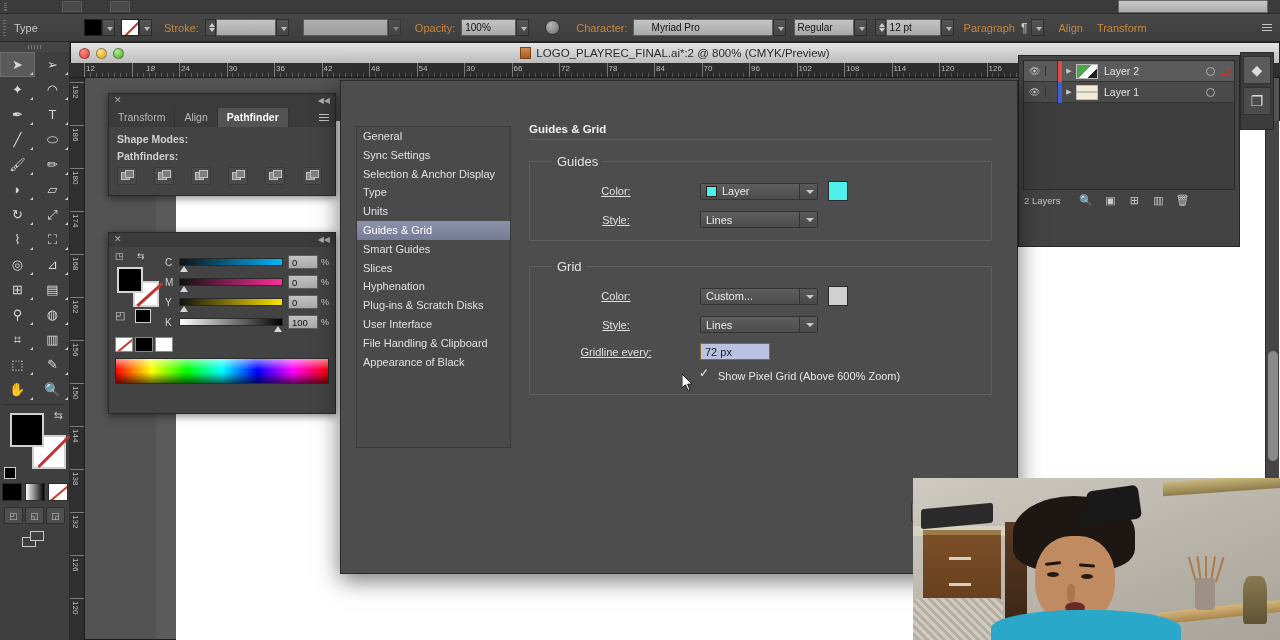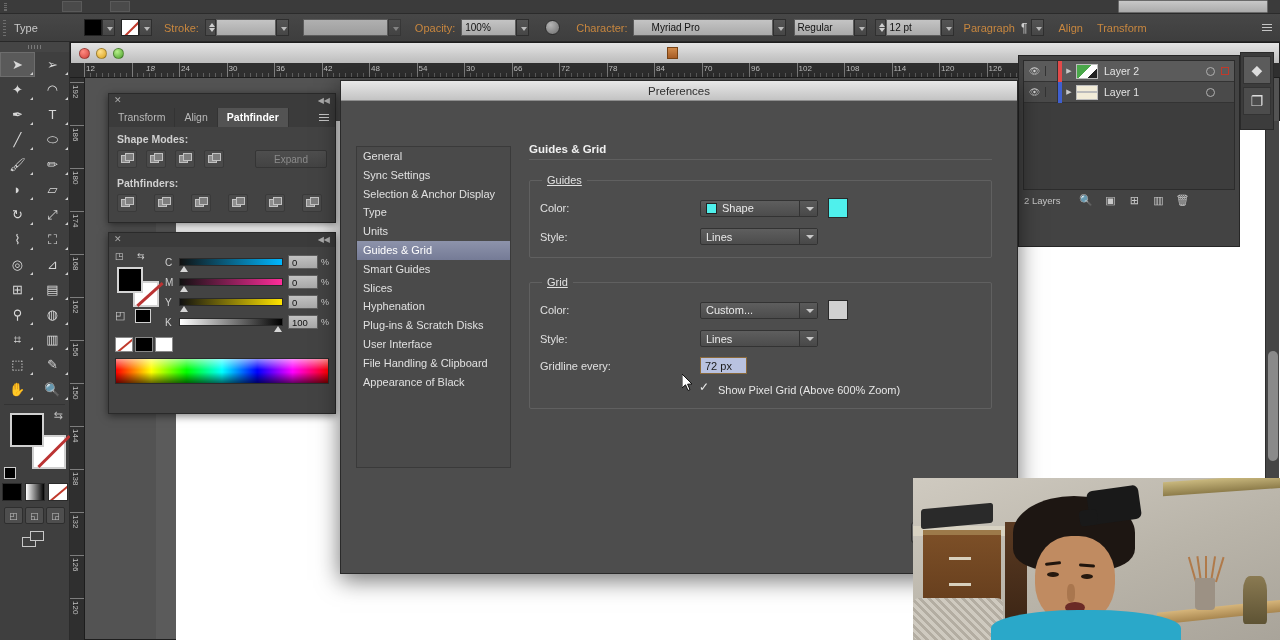--- a/index.html
+++ b/index.html
@@ -271,39 +271,39 @@
   .nav-item { height:18.8px; line-height:18.8px; padding-left:6px; color:#e0e0e0;
      font-size:11px; cursor:default; white-space:nowrap; }
   .nav-item.active { background:linear-gradient(to bottom,#8d93ab,#757b96); color:#fff; }
   .prefs-pane { position:absolute; left:188px; top:42px; right:25px; }
   .pane-title { color:#f0f0f0; font-size:11.5px; font-weight:bold; margin-bottom:4px;}
   .pane-rule { height:1px; background:#5f5f5f; margin-bottom:14px; }
   fieldset.group {
     border:1px solid #606060; border-radius:2px; padding:12px 10px 12px 10px;
     margin-bottom:18px;
   }
-  fieldset.group legend { color:#e2e2e2; font-size:11px; padding:0 5px; margin-left:2px;text-decoration:underline;}
+  fieldset.group legend { color:#e2e2e2; font-size:13px; padding:0 5px; margin-left:12px;}
   .frow { display:flex; align-items:center; margin-bottom:10px; }
   .frow:last-child { margin-bottom:0; }
-  .flabel { color:#e0e0e0; font-size:11px; text-align:left; width:152px; margin-right:8px;}
+  .flabel { color:#e0e0e0; font-size:11px; text-align:center; width:152px; margin-right:8px;text-decoration:underline;}
   .select {
     width:118px; height:17px; background:linear-gradient(to bottom,#5e5e5e,#4c4c4c);
     border:1px solid #333; border-radius:2px; position:relative; display:flex; align-items:center;
     padding-left:5px; color:#eaeaea; font-size:11px;
   }
   .select .sw { width:11px; height:11px; margin-right:5px; border:1px solid #222; }
   .select .arr {
     position:absolute; right:0; top:0; width:18px; height:15px;
     background:linear-gradient(to bottom,#5a5a5a,#484848); border-left:1px solid #333;
   }
   .select .arr:after { content:""; position:absolute; left:6px; top:6px;
     border-left:4px solid transparent;border-right:4px solid transparent;border-top:4px solid #c9c9c9;}
   .bigswatch { width:20px; height:20px; margin-left:10px; border:1px solid #2a2a2a; }
   .textfield {
-    width:47px; height:17px; background:#d9ddea; border:1px solid #8a6a3c;
+    width:70px; height:17px; background:#d9ddea; border:1px solid #8a6a3c;
     color:#1a1a1a; font-size:11px; padding:0 4px; line-height:16px;
   }
   .textfield.sel-text { background:#b9c2e0; }
   .textfield.plain { background:linear-gradient(to bottom,#b9b9b9,#a5a5a5); border:1px solid #4f4f4f; width:58px;}
   .checkrow { display:flex; align-items:center; margin-left:160px; margin-bottom:8px; }
   .chk { width:11px; height:11px; margin-right:7px; position:relative; }
   .chk:after { content:"✓"; position:absolute; left:-1px; top:-5px; color:#e8e8e8; font-size:12px;}
   .chk-label { color:#e6e6e6; font-size:11px; }
   .prefs-buttons { position:absolute; right:22px; bottom:32px; }
   .btn {
@@ -475,20 +475,21 @@
   </div>
 
   <div class="doc-window">
     <div class="doc-title">
       <div class="traffic">
         <div class="tl r"></div>
         <div class="tl y"></div>
         <div class="tl g"></div>
       </div>
       <div class="doc-title-icon"></div>
+      <div class="doc-title-text">LOGO_PLAYREC_FINAL.ai*:2 @ 800% (CMYK/Preview)</div>
     </div>
     <div class="canvas-area">
       <div class="artboard"></div>
     </div>
     <div class="doc-scroll-v">
       <div class="doc-scroll-thumb"></div>
     </div>
   </div>
 
   <div class="corner-box"></div>
@@ -722,39 +723,20 @@
       <div class="ptab">Align</div>
       <div class="ptab active">Pathfinder</div>
       <span class="ptab-menu panel-menu-ic">
           <span></span>
           <span></span>
           <span></span>
         </span>
     </div>
     <div class="panel-body">
       <div class="sec-label">Shape Modes:</div>
-      <div class="btn-row">
-        <div class="pf-btn">
-            <i></i>
-            <i></i>
-          </div>
-        <div class="pf-btn">
-            <i></i>
-            <i></i>
-          </div>
-        <div class="pf-btn">
-            <i></i>
-            <i></i>
-          </div>
-        <div class="pf-btn">
-            <i></i>
-            <i></i>
-          </div>
-        <div class="expand-btn">Expand</div>
-      </div>
       <div class="sec-label">Pathfinders:</div>
       <div class="btn-row" style="gap:17px;margin-bottom:2px;">
         <div class="pf-btn">
             <i></i>
             <i></i>
           </div>
         <div class="pf-btn">
             <i></i>
             <i></i>
           </div>
@@ -869,21 +851,20 @@
       <span class="lp-fbtn">🗑</span>
     </div>
   </div>
 
   <div class="dock-rail">
     <div class="dock-ic active">◆</div>
     <div class="dock-ic">❐</div>
   </div>
 
   <div class="prefs">
-    <div class="prefs-title">Preferences</div>
     <div class="prefs-body">
 
       <div class="prefs-nav">
         <div class="nav-item">General</div>
         <div class="nav-item">Sync Settings</div>
         <div class="nav-item">Selection &amp; Anchor Display</div>
         <div class="nav-item">Type</div>
         <div class="nav-item">Units</div>
         <div class="nav-item active">Guides &amp; Grid</div>
         <div class="nav-item">Smart Guides</div>
@@ -898,21 +879,21 @@
       <div class="prefs-pane">
         <div class="pane-title">Guides &amp; Grid</div>
         <div class="pane-rule"></div>
 
         <fieldset class="group">
           <legend>Guides</legend>
           <div class="frow">
             <span class="flabel">Color:</span>
             <span class="select">
               <i class="sw" style="background:#4ff0ec;"></i>
-              <em style="font-style:normal;">Shape</em>
+              <em style="font-style:normal;">Layer</em>
               <i class="arr"></i>
             </span>
             <span class="bigswatch" style="background:#4ff0ec;"></span>
           </div>
           <div class="frow">
             <span class="flabel">Style:</span>
             <span class="select">
               <em style="font-style:normal;">Lines</em>
               <i class="arr"></i>
             </span>

